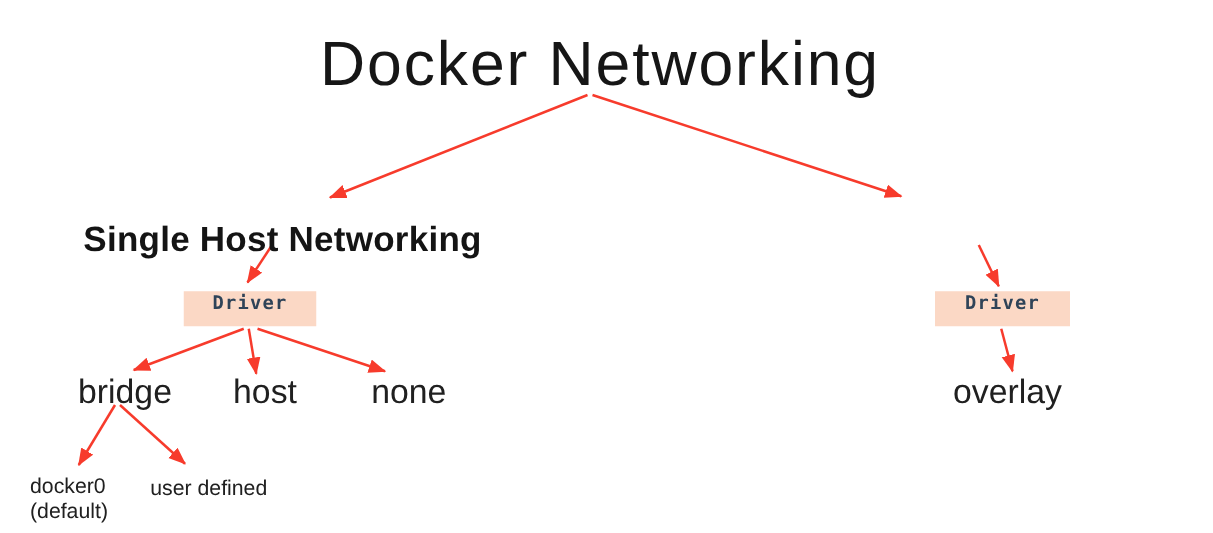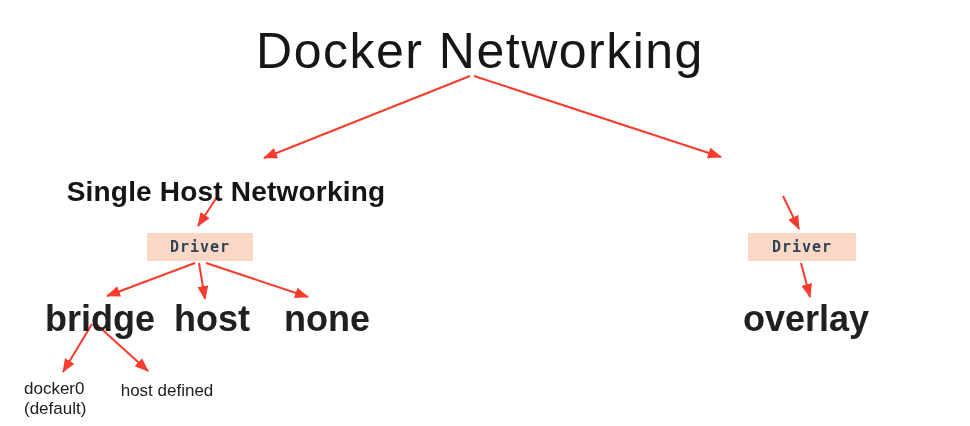--- a/index.html
+++ b/index.html
@@ -16,27 +16,27 @@
   #arrows{position:absolute;left:0;top:0;width:970px;height:426px;pointer-events:none;}
   .node{position:absolute;white-space:nowrap;}
   .centered{transform:translateX(-50%);}
   .title{
     font-size:50px;font-weight:400;letter-spacing:1.5px;color:#161616;
     font-stretch:semi-condensed;
   }
   .branch-label{font-size:28px;font-weight:700;letter-spacing:.2px;color:#141414;}
   .driver-box{
     background:var(--driver-bg);width:106px;height:28px;
-    display:flex;align-items:center;justify-content:center;
+    display:flex;align-items:flex-start;justify-content:center;
   }
   .driver-box span{
     font-family:"DejaVu Sans Mono","Liberation Mono",monospace;
     font-weight:700;font-size:15px;color:var(--driver-fg);letter-spacing:1px;
   }
-  .leaf{font-size:36px;font-weight:700;color:#202020;}
+  .leaf{font-size:27px;font-weight:400;color:#202020;}
   .subleaf{font-size:17px;font-weight:400;color:#202020;line-height:1.2;}
 </style>
 </head>
 <body>
 
 <div id="canvas">
 
   <svg id="arrows" viewBox="0 0 970 426">
     <defs>
       <marker id="ah" markerWidth="7.5" markerHeight="6" refX="6.5" refY="2.75" orient="auto">
@@ -76,15 +76,15 @@
 
   <div class="node centered leaf" style="left:327px;top:298px;">none</div>
 
   <div class="node centered leaf" style="left:806px;top:298px;">overlay</div>
 
   <div class="node subleaf" style="left:24px;top:379px;">
     <div>docker0</div>
     <div>(default)</div>
   </div>
 
-  <div class="node centered subleaf" style="left:167px;top:381px;">host defined</div>
+  <div class="node centered subleaf" style="left:167px;top:381px;">user defined</div>
 
 </div>
 
 </body></html>

